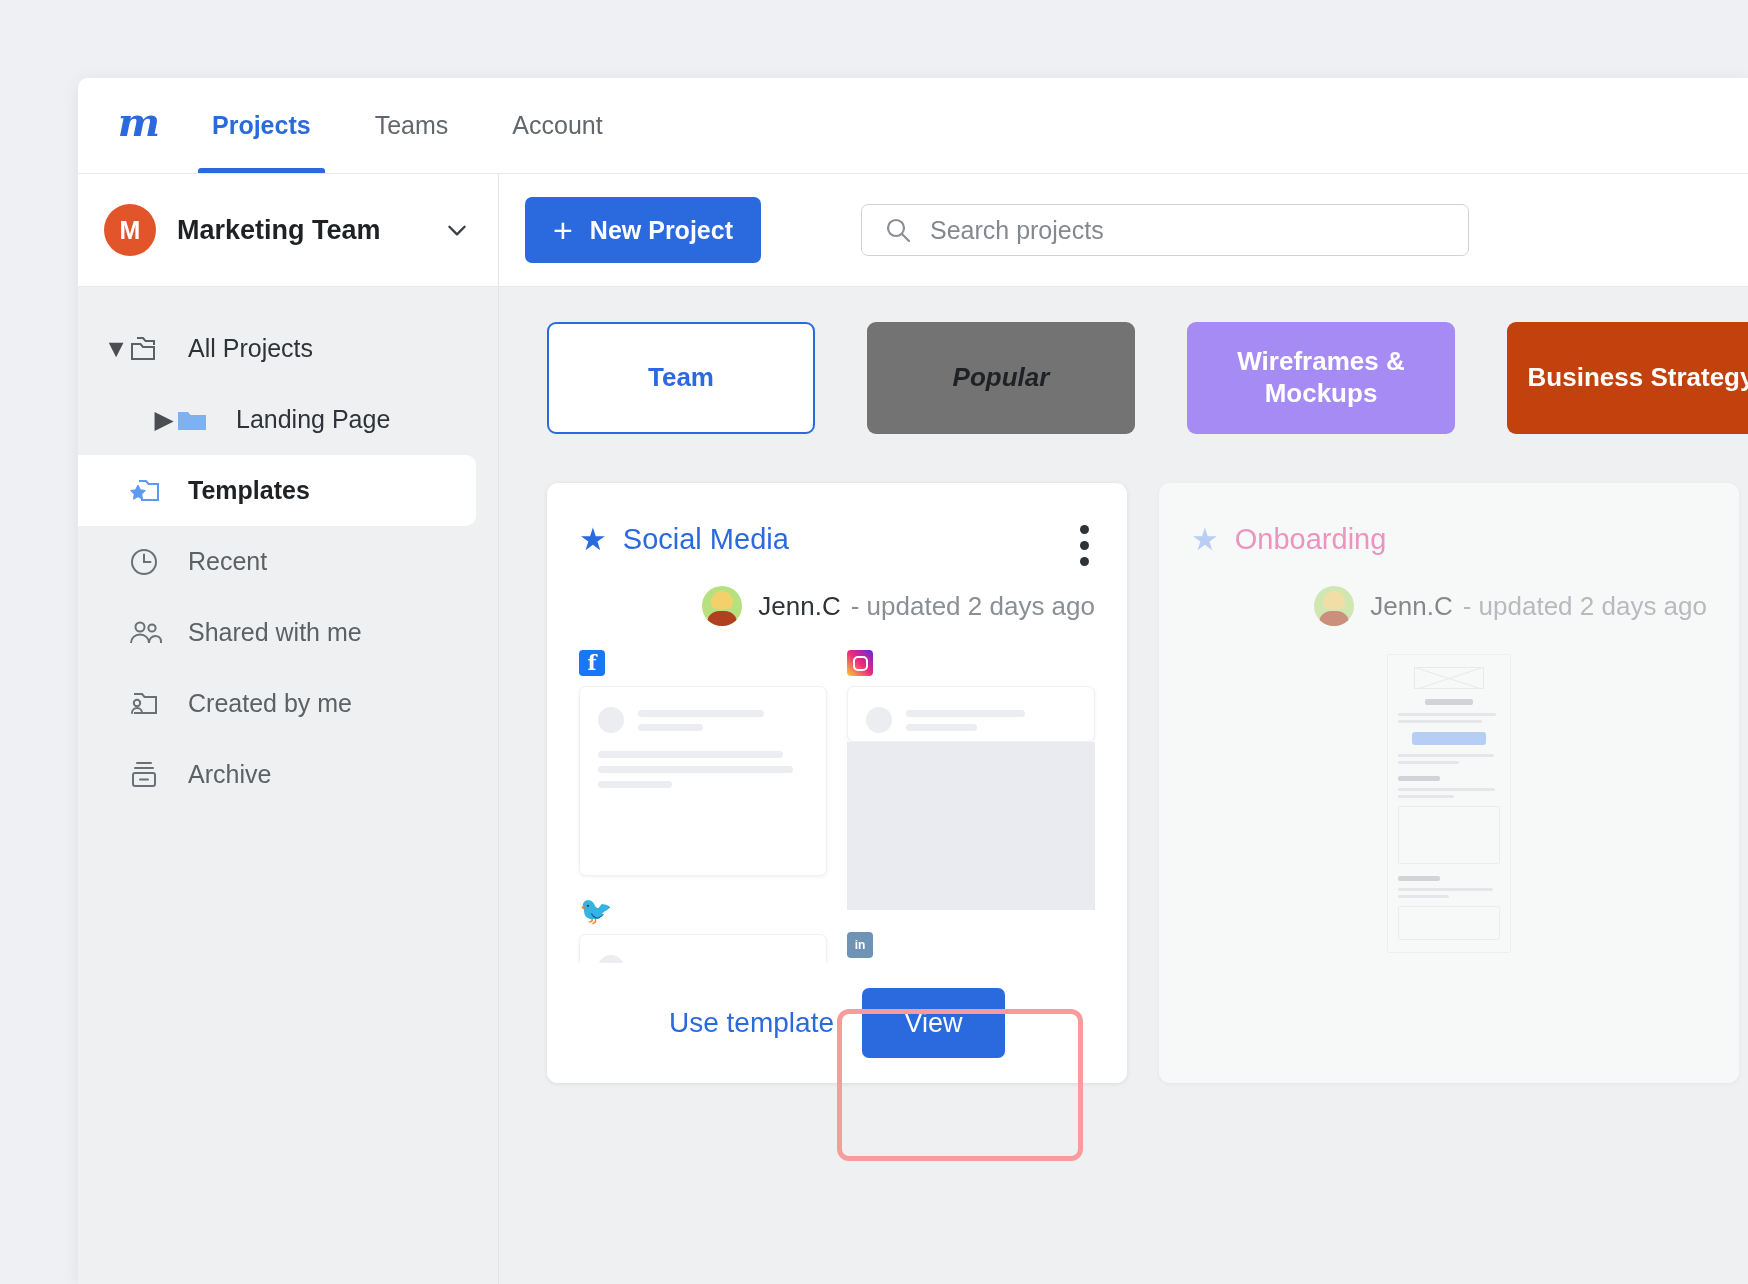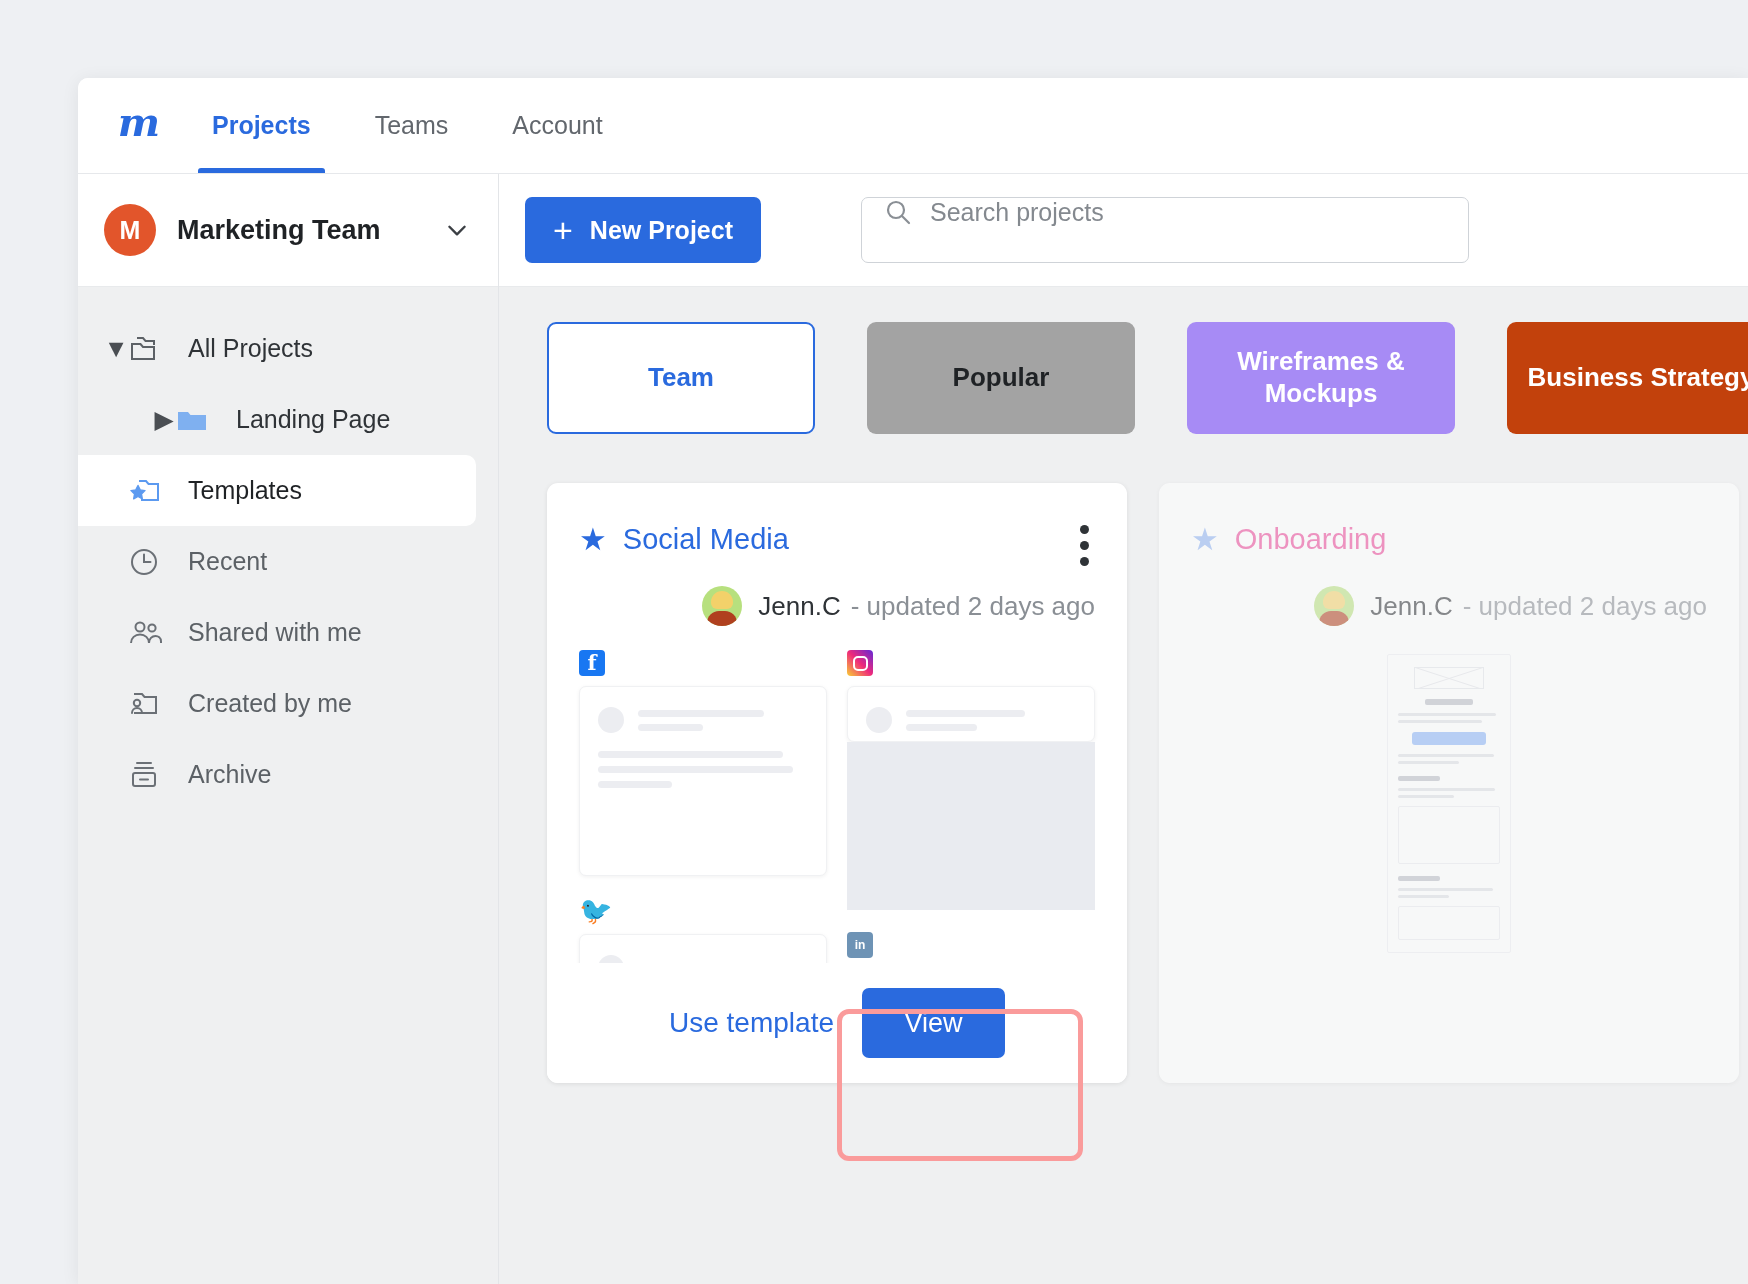--- a/index.html
+++ b/index.html
@@ -105,21 +105,21 @@
     color: #4a4e53;
   }
   .nav-row .ico {
     width: 46px; flex: none;
     display: flex; align-items: center; justify-content: flex-start;
   }
   .nav-row .lbl { margin-left: 14px; white-space: nowrap; }
   .nav-row.child { padding-left: 74px; }
   .nav-row.selected {
     background: #fff;
-    color: #1f2225; font-weight: 400;
+    color: #1f2225; font-weight: 700;
     border-radius: 0 10px 10px 0;
     margin-right: 22px;
   }
   .nav-row.dark { color: #2f3337; }
 
   
   .main {
     flex: 1; display: flex; flex-direction: column;
     background: #fff; min-width: 0;
   }
@@ -136,23 +136,23 @@
     border: none; border-radius: 7px;
     height: 66px; padding: 0 28px;
     font-size: 25px; font-weight: 600;
     display: flex; align-items: center; gap: 17px;
     cursor: pointer;
     font-family: "Liberation Sans", sans-serif;
   }
   .plus { font-size: 34px; font-weight: 400; line-height: 1; }
   .search-wrap {
     margin-left: 100px;
-    width: 608px; height: 66px;
+    width: 608px; height: 52px;
     border: 1px solid #cfd3d8; border-radius: 7px;
-    display: flex; align-items: flex-start;
+    display: flex; align-items: center;
     padding: 0 22px; gap: 18px;
     background: #fff;
   }
   .search-input {
     border: none; outline: none; flex: 1;
     font-size: 25px; color: #2f3337;
     font-family: "Liberation Sans", sans-serif;
     background: transparent;
   }
   .search-input::placeholder { color: #84898f; }
@@ -169,21 +169,21 @@
     display: flex; align-items: center; justify-content: center;
     text-align: center; line-height: 1.22;
     font-size: 26px; font-weight: 700;
     color: #fff; cursor: pointer;
     padding: 0 14px; flex: none;
   }
   .chip.outline {
     background: #fff; color: #2a6ade;
     border: 2px solid #2a6ade;
   }
-  .chip.yellow { background: #a3a3a3; color: #1f2225; }
+  .chip.yellow { background: #737373; color: #1f2225; font-style: italic; }
   .chip.purple { background: #a78bf5; }
   .chip.blue   { background: #c2410c; }
 
   
   .cards { display: flex; gap: 32px; margin-top: 49px; }
   .card {
     width: 580px; height: 600px;
     background: #fff; border-radius: 11px;
     box-shadow: 0 1px 5px rgba(0,0,0,0.09);
     padding: 40px 32px 0 32px;

